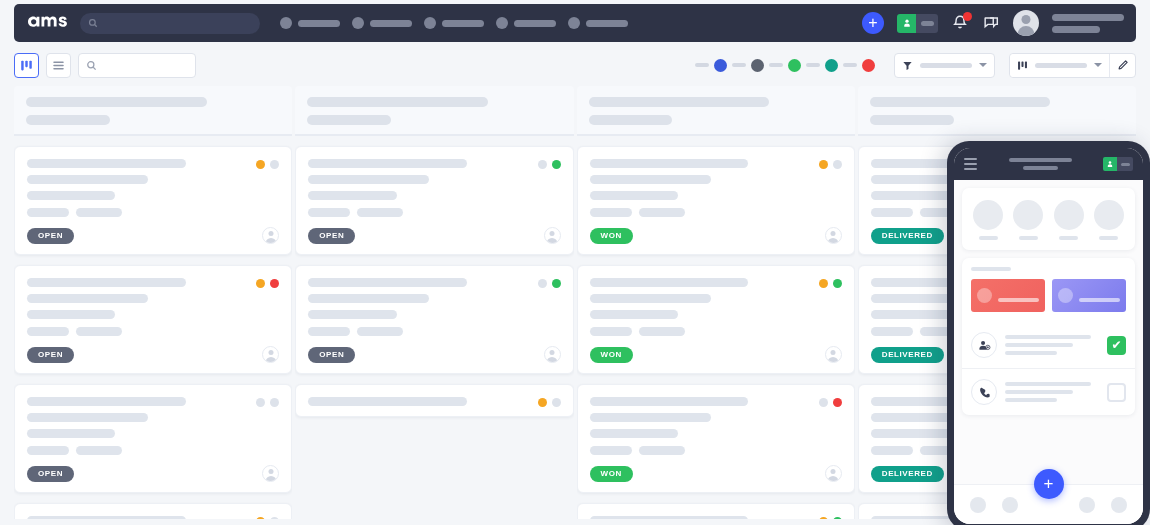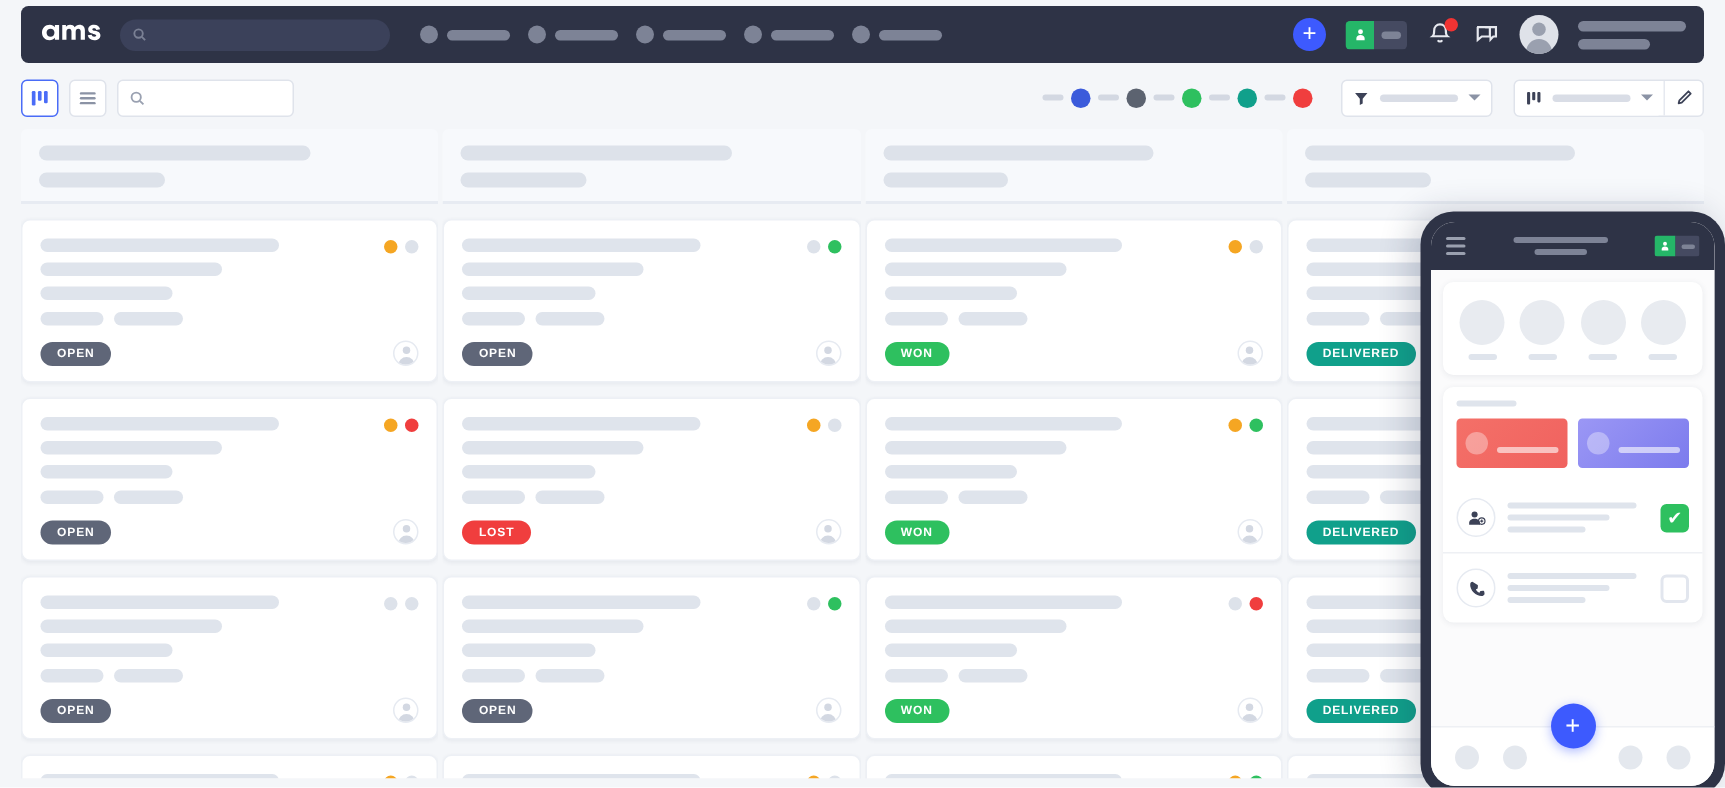--- a/index.html
+++ b/index.html
@@ -420,42 +420,20 @@
             <div class="card-foot">
               <span class="badge" style="background:#5f6678">OPEN</span>
               <span class="card-avatar">
                 <span class="h"></span>
                 <span class="b"></span>
               </span>
             </div>
           </div>
           <div class="card">
             <div class="dots">
-              <span style="background:#f5a623"></span>
-              <span style="background:#dde2ea"></span>
-            </div>
-            <div class="card-lines">
-              <i class="l1"></i>
-              <i class="l2"></i>
-              <i class="l3"></i>
-            </div>
-            <div class="chips">
-              <i class="c1"></i>
-              <i class="c2"></i>
-            </div>
-            <div class="card-foot">
-              <span class="badge" style="background:#f03e3e">LOST</span>
-              <span class="card-avatar">
-                <span class="h"></span>
-                <span class="b"></span>
-              </span>
-            </div>
-          </div>
-          <div class="card">
-            <div class="dots">
               <span style="background:#dde2ea"></span>
               <span style="background:#2ec05f"></span>
             </div>
             <div class="card-lines">
               <i class="l1"></i>
               <i class="l2"></i>
               <i class="l3"></i>
             </div>
             <div class="chips">
               <i class="c1"></i>

